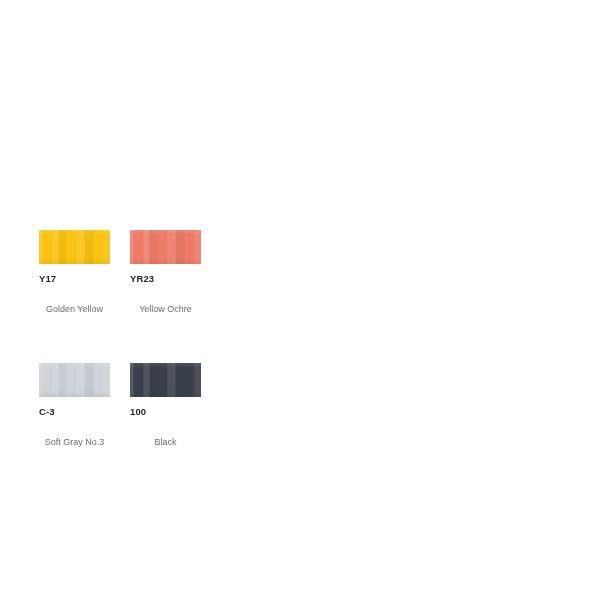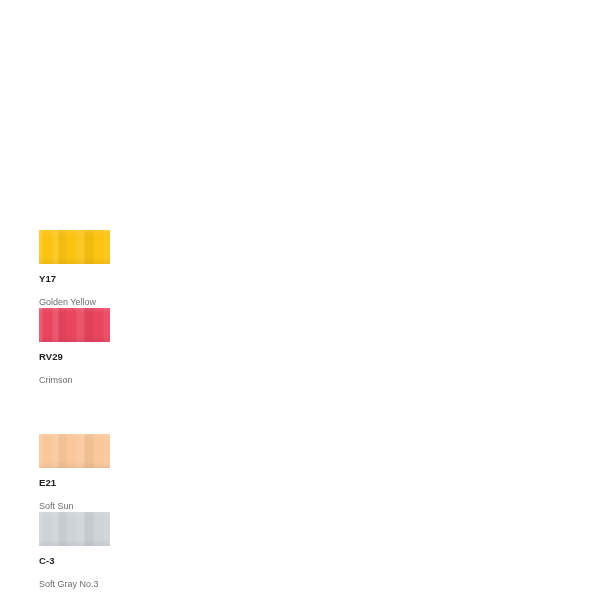--- a/index.html
+++ b/index.html
@@ -18,21 +18,21 @@
 
   #swatch-chart {
     position: absolute;
     left: 39px;
     top: 230px;
     width: 522px;
   }
 
   .swatch-row {
     display: flex;
-    flex-direction: column;
+    flex-direction: row;
   }
   .swatch-row.row-gap {
     margin-top: 48px;
   }
 
   .swatch-cell {
     width: 71px;
     margin-right: 20px;
     position: relative;
   }
@@ -94,78 +94,79 @@
   .swatch-code {
     margin-top: 9px;
     font-size: 9.5px;
     font-weight: bold;
     color: #231f20;
     letter-spacing: 0.1px;
     line-height: 11px;
     white-space: nowrap;
   }
   .swatch-name {
-    margin-top: 13px;
+    margin-top: 20px;
     font-size: 9px;
     font-weight: normal;
     color: #6d6e71;
     line-height: 11px;
     white-space: nowrap;
+    text-align: center;
   }
 </style>
 </head>
 <body>
 
 <div id="swatch-chart">
 
   <div class="swatch-row">
 
     <div class="swatch-cell">
       <div class="swatch-chip" style="background-color: rgb(251, 195, 18);">
         <div class="streaks"></div>
         <div class="shade"></div>
       </div>
       <div class="swatch-code">Y17</div>
       <div class="swatch-name">Golden Yellow</div>
     </div>
 
 
-
-
     <div class="swatch-cell">
-      <div class="swatch-chip" style="background-color: rgb(233, 69, 95);">
+      <div class="swatch-chip" style="background-color: rgb(238, 123, 104);">
         <div class="streaks"></div>
         <div class="shade"></div>
       </div>
-      <div class="swatch-code">RV29</div>
-      <div class="swatch-name">Crimson</div>
+      <div class="swatch-code">YR23</div>
+      <div class="swatch-name">Yellow Ochre</div>
     </div>
+
+
 
 
   </div>
 
   <div class="swatch-row row-gap">
 
 
 
-    <div class="swatch-cell">
-      <div class="swatch-chip" style="background-color: rgb(250, 199, 154);">
-        <div class="streaks"></div>
-        <div class="shade"></div>
-      </div>
-      <div class="swatch-code">E21</div>
-      <div class="swatch-name">Soft Sun</div>
-    </div>
 
 
     <div class="swatch-cell">
       <div class="swatch-chip" style="background-color: rgb(205, 211, 216);">
         <div class="streaks"></div>
         <div class="shade"></div>
       </div>
       <div class="swatch-code">C-3</div>
       <div class="swatch-name">Soft Gray No.3</div>
     </div>
 
+    <div class="swatch-cell">
+      <div class="swatch-chip" style="background-color: rgb(59, 65, 75);">
+        <div class="streaks"></div>
+        <div class="shade"></div>
+      </div>
+      <div class="swatch-code">100</div>
+      <div class="swatch-name">Black</div>
+    </div>
 
   </div>
 
 </div>
 
 </body></html>

